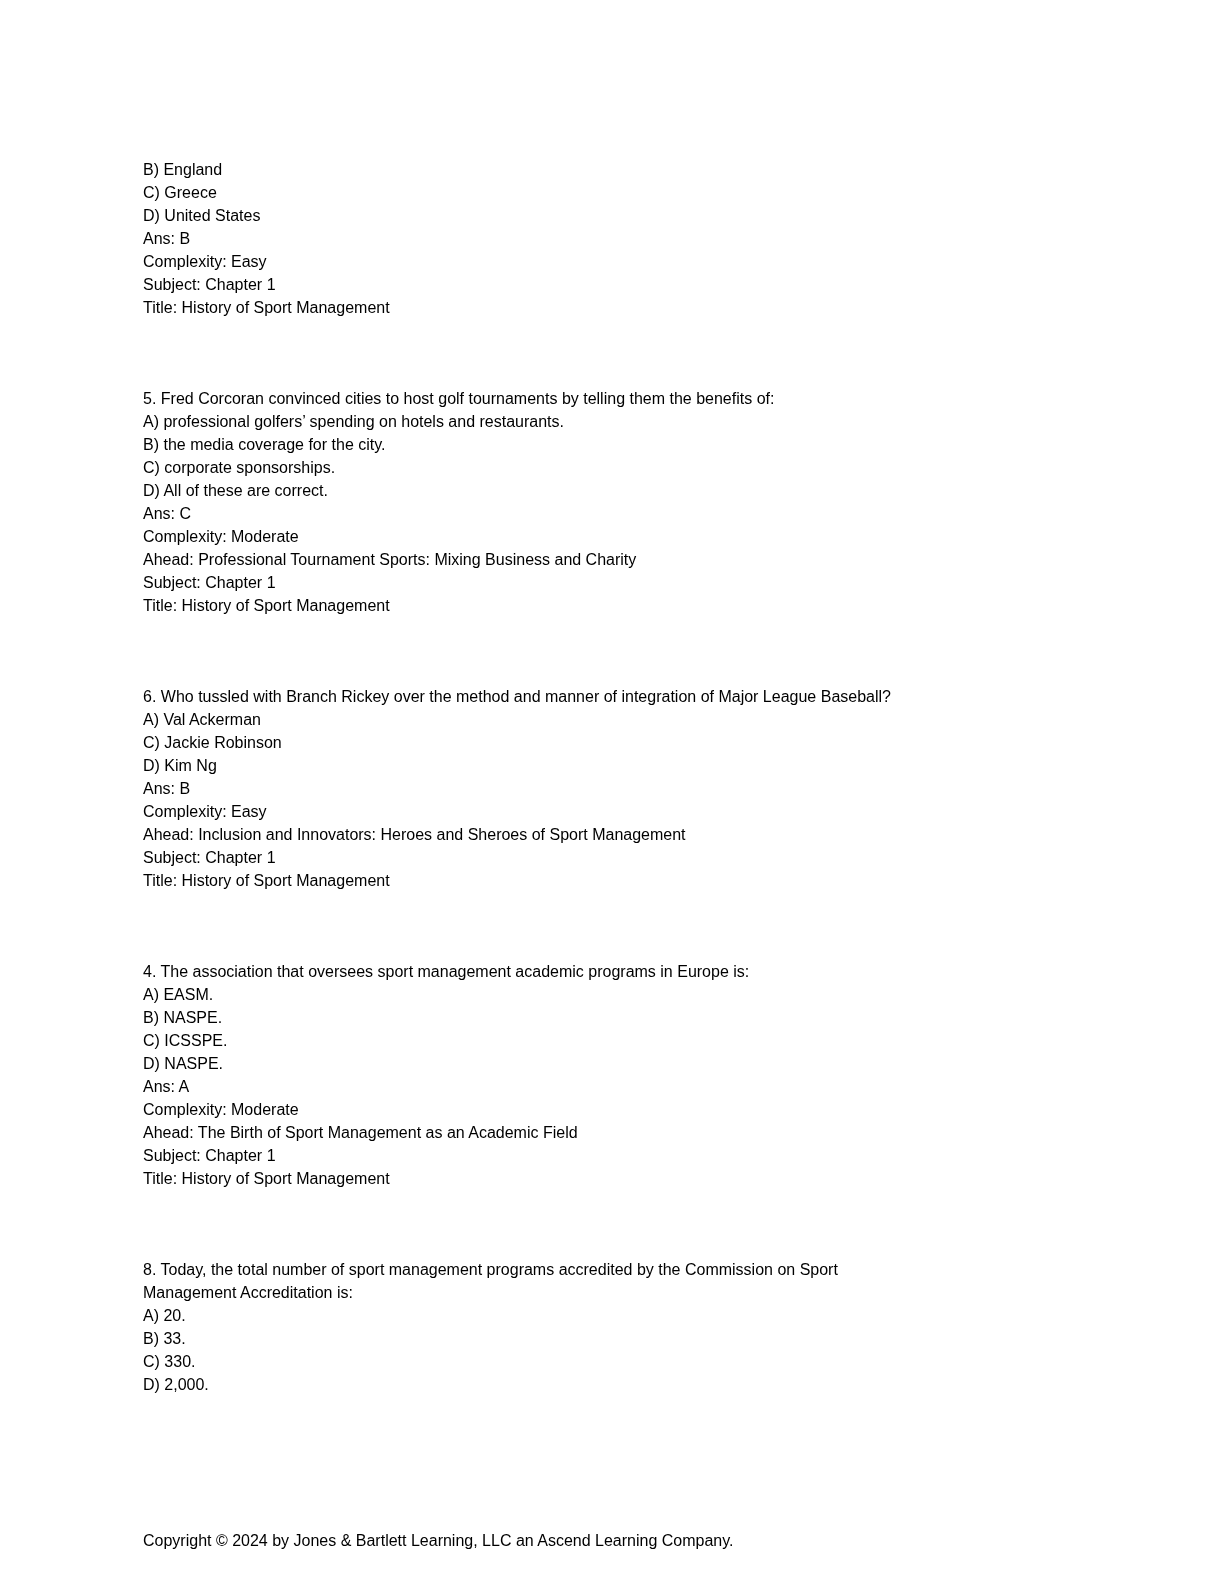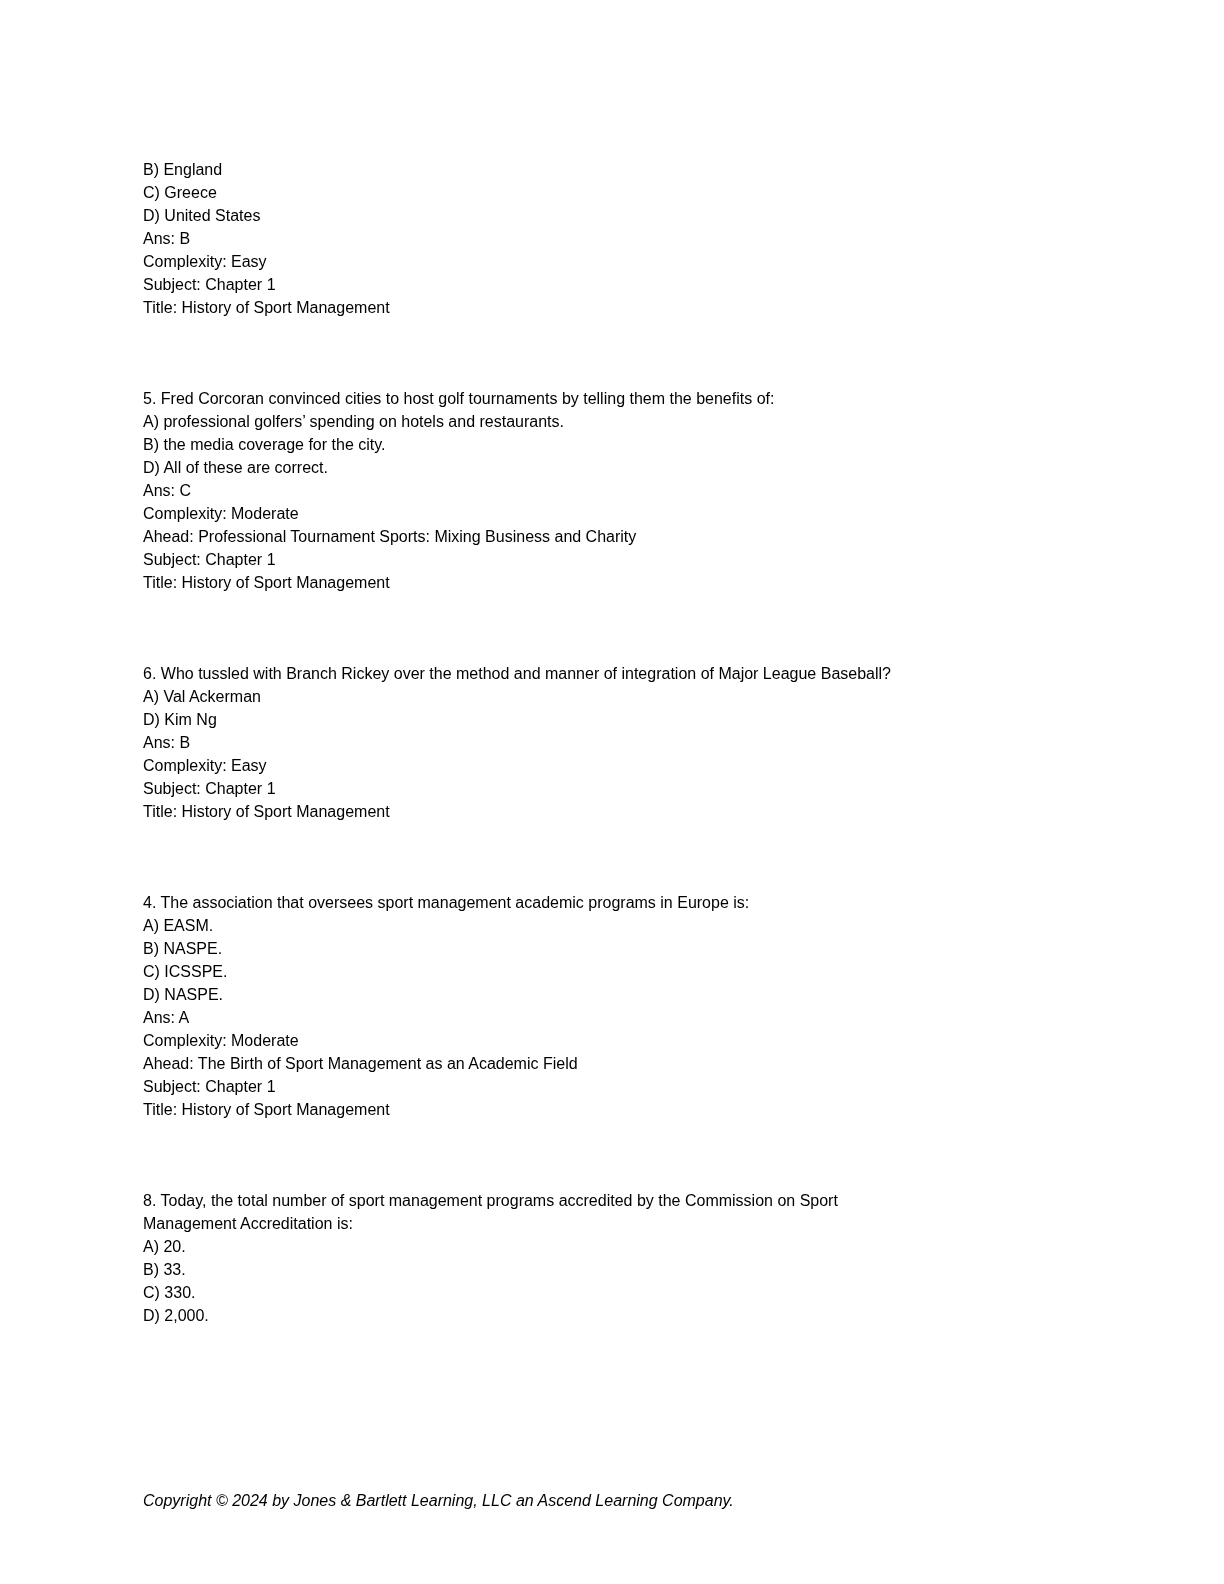--- a/index.html
+++ b/index.html
@@ -34,58 +34,60 @@
     margin-bottom: 68px;
   }
   .block:last-child {
     margin-bottom: 0;
   }
   .line {
     white-space: pre-wrap;
   }
   .footer {
     position: absolute;
-    top: 1473px;
+    top: 1513px;
     left: 143px;
     right: 140px;
     white-space: nowrap;
-    font-style: italic;
   }
 </style>
 </head>
 <body>
 
 <div class="page">
   <div class="content">
       <div class="block">
         <div class="line">B) England</div>
         <div class="line">C) Greece</div>
         <div class="line">D) United States</div>
         <div class="line">Ans: B</div>
         <div class="line">Complexity: Easy</div>
         <div class="line">Subject: Chapter 1</div>
         <div class="line">Title: History of Sport Management</div>
       </div>
       <div class="block">
         <div class="line">5. Fred Corcoran convinced cities to host golf tournaments by telling them the benefits of:</div>
         <div class="line">A) professional golfers’ spending on hotels and restaurants.</div>
         <div class="line">B) the media coverage for the city.</div>
+        <div class="line">C) corporate sponsorships.</div>
         <div class="line">D) All of these are correct.</div>
         <div class="line">Ans: C</div>
         <div class="line">Complexity: Moderate</div>
         <div class="line">Ahead: Professional Tournament Sports: Mixing Business and Charity</div>
         <div class="line">Subject: Chapter 1</div>
         <div class="line">Title: History of Sport Management</div>
       </div>
       <div class="block">
         <div class="line">6. Who tussled with Branch Rickey over the method and manner of integration of Major League Baseball?</div>
         <div class="line">A) Val Ackerman</div>
+        <div class="line">C) Jackie Robinson</div>
         <div class="line">D) Kim Ng</div>
         <div class="line">Ans: B</div>
         <div class="line">Complexity: Easy</div>
+        <div class="line">Ahead: Inclusion and Innovators: Heroes and Sheroes of Sport Management</div>
         <div class="line">Subject: Chapter 1</div>
         <div class="line">Title: History of Sport Management</div>
       </div>
       <div class="block">
         <div class="line">4. The association that oversees sport management academic programs in Europe is:</div>
         <div class="line">A) EASM.</div>
         <div class="line">B) NASPE.</div>
         <div class="line">C) ICSSPE.</div>
         <div class="line">D) NASPE.</div>
         <div class="line">Ans: A</div>

